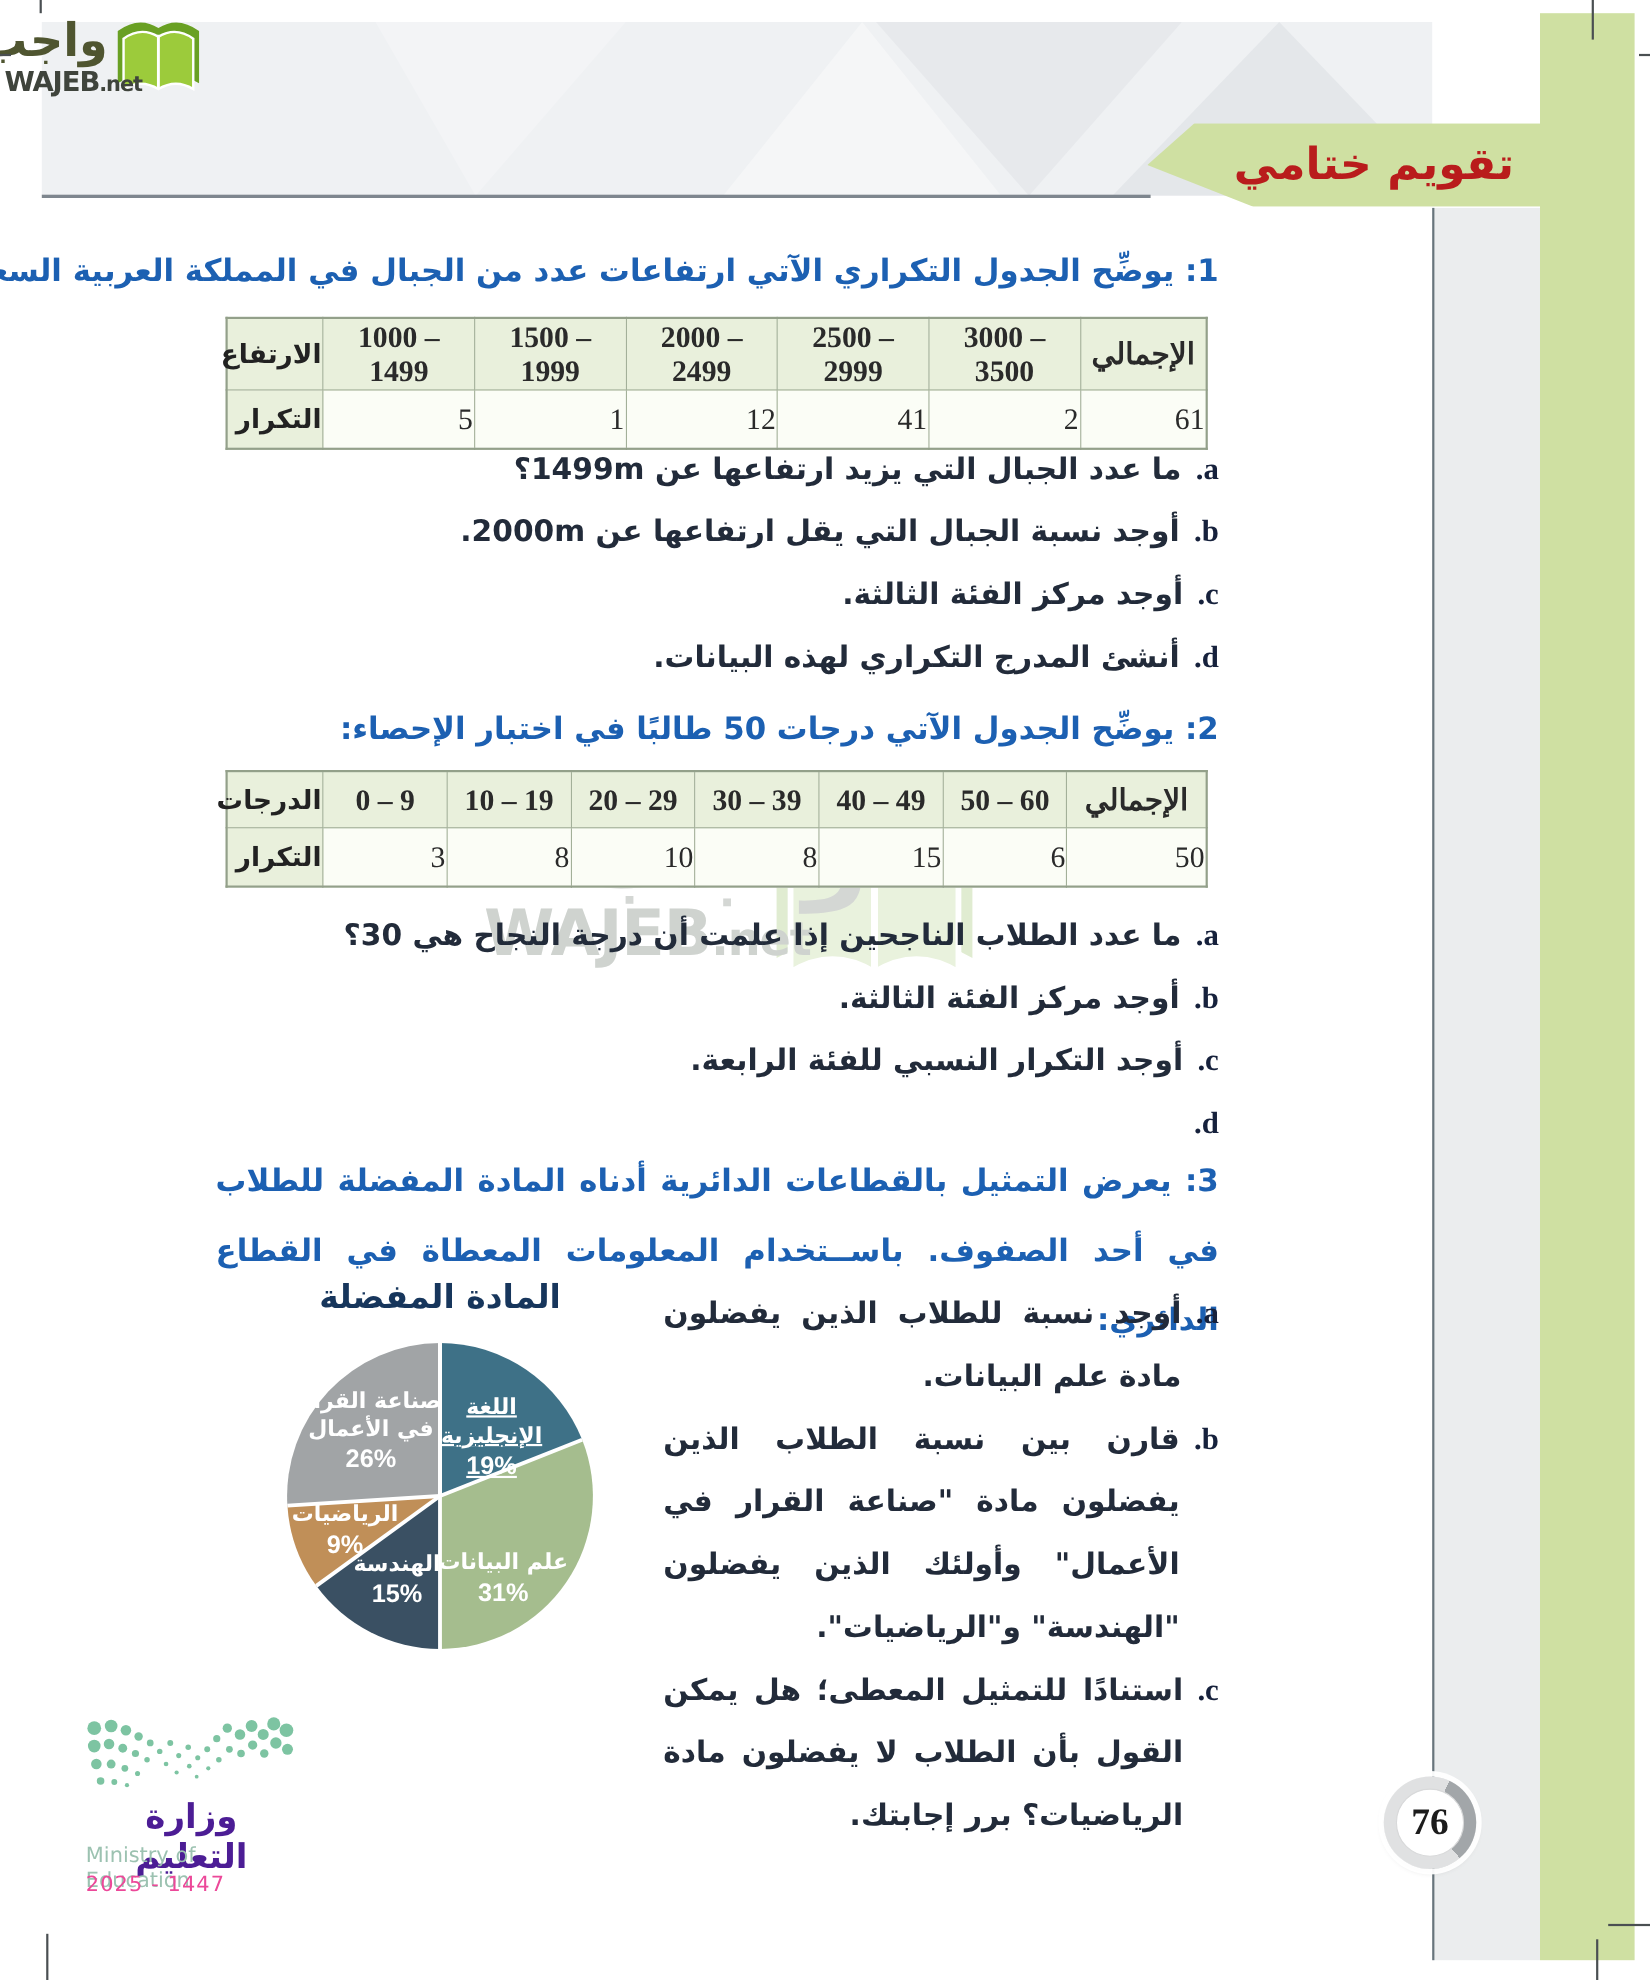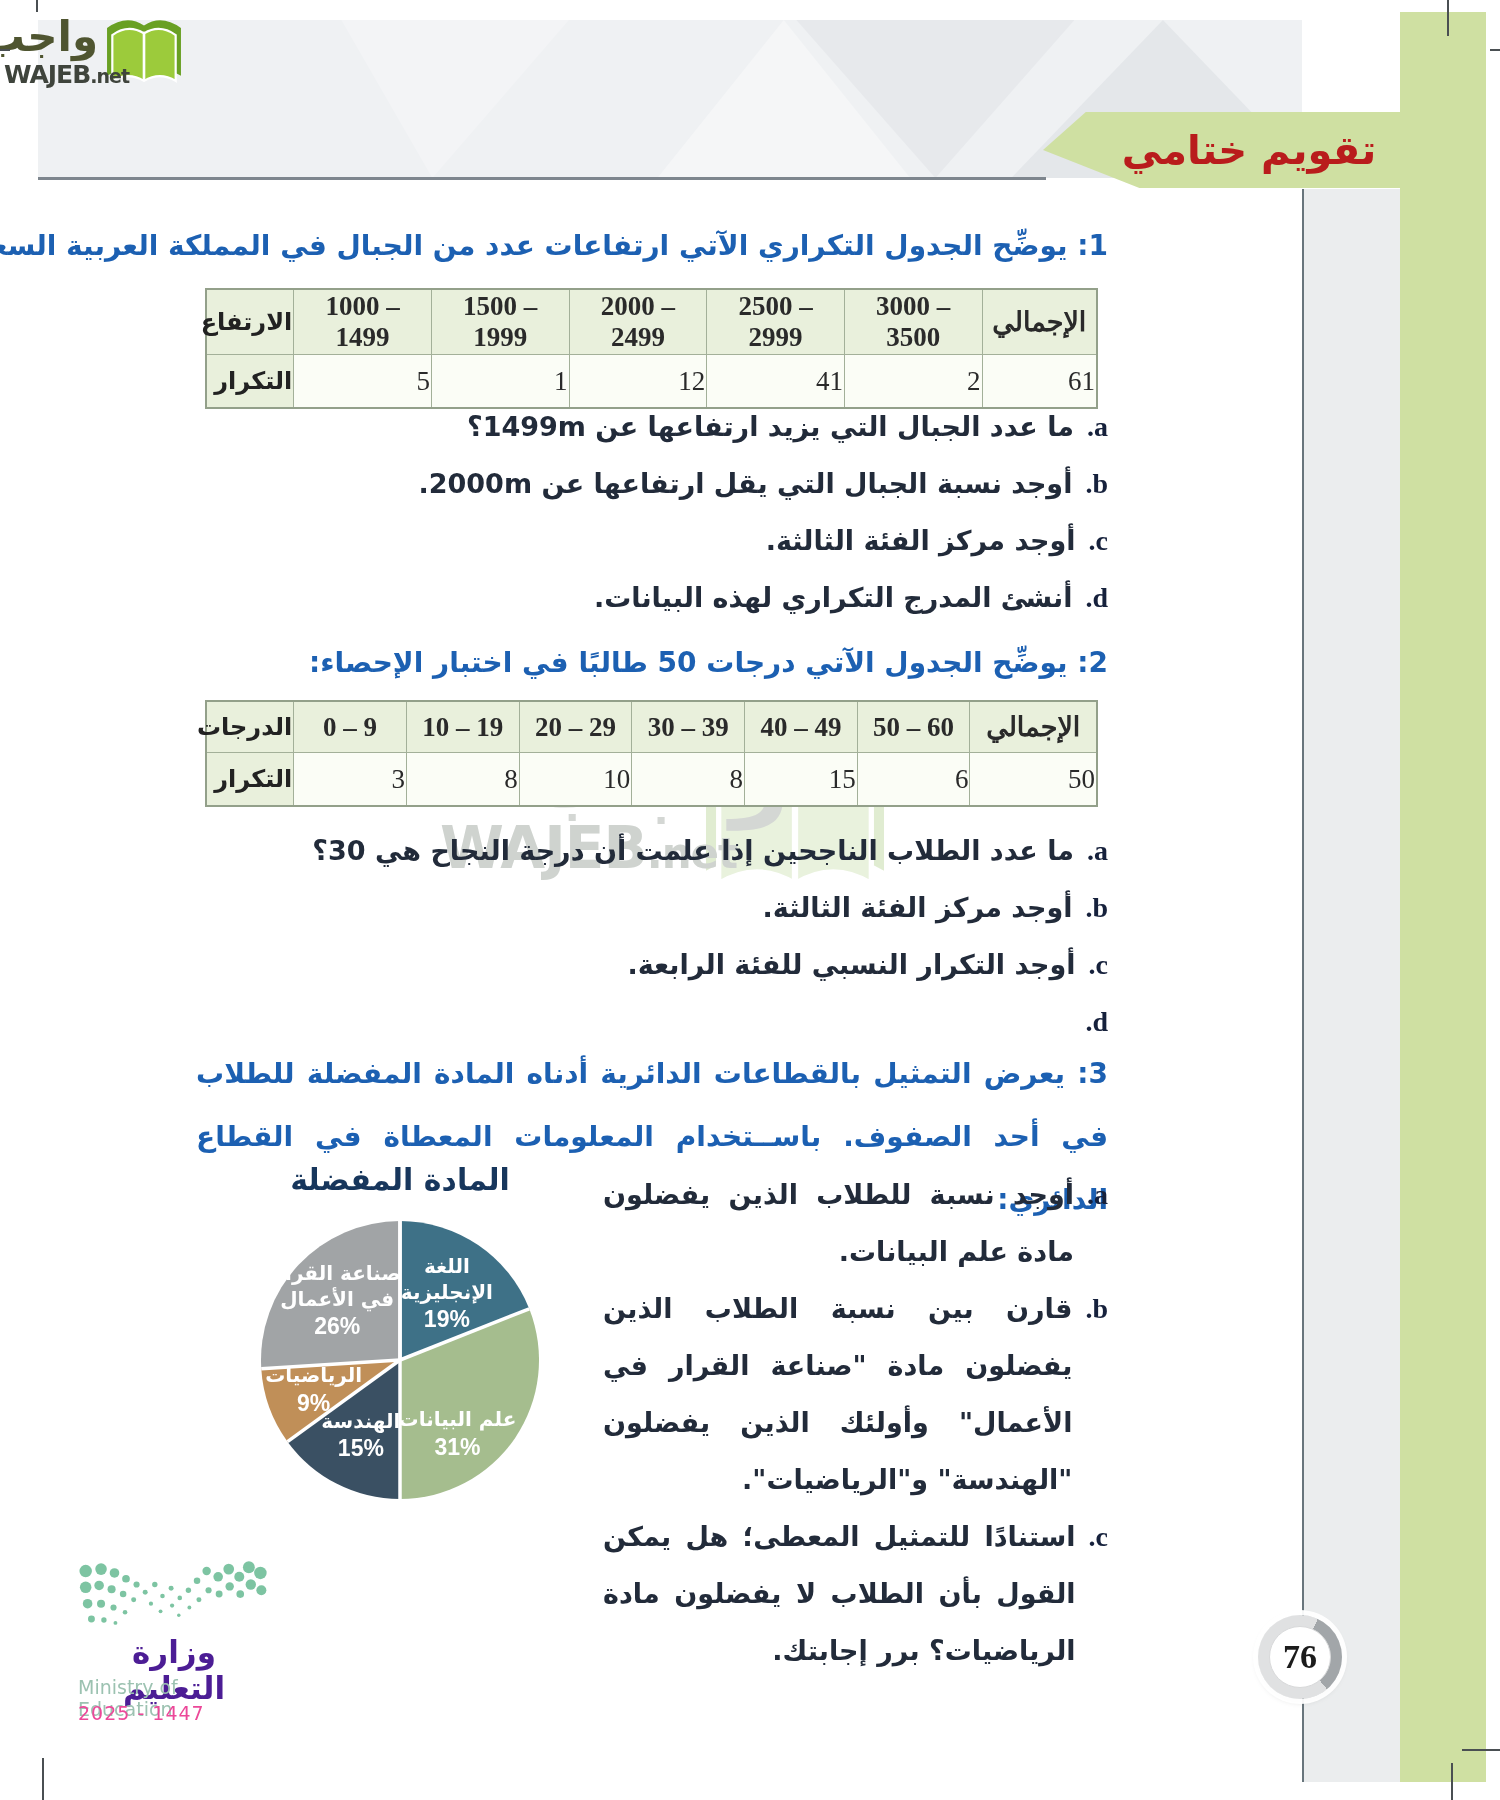--- a/index.html
+++ b/index.html
@@ -254,21 +254,21 @@
       <path d="M142,142 L29.55,223.70 A139,139 0 0 1 3.27,150.73 Z" fill="#c08f58"></path>
       <path d="M142,142 L3.27,150.73 A139,139 0 0 1 142.00,3.00 Z" fill="#a1a4a6"></path>
       <line x1="142" y1="142" x2="142.00" y2="3.00" stroke="#ffffff" stroke-width="3.5"></line>
       <line x1="142" y1="142" x2="271.24" y2="90.83" stroke="#ffffff" stroke-width="3.5"></line>
       <line x1="142" y1="142" x2="142.00" y2="281.00" stroke="#ffffff" stroke-width="3.5"></line>
       <line x1="142" y1="142" x2="29.55" y2="223.70" stroke="#ffffff" stroke-width="3.5"></line>
       <line x1="142" y1="142" x2="3.27" y2="150.73" stroke="#ffffff" stroke-width="3.5"></line>
       <line x1="142" y1="142" x2="142.00" y2="3.00" stroke="#ffffff" stroke-width="3.5"></line>
     </svg>
   <div id="pie-labels">
-      <div class="pie-label" style="left: 188.878px; top: 76px;">
+      <div class="pie-label" style="left: 188.878px; top: 89px; text-decoration: underline;">
         <div>اللغة</div>
         <div>الإنجليزية</div>
         <div class="pct">19%</div>
       </div>
       <div class="pie-label" style="left: 199.482px; top: 181.065px; margin-top: 36px;">
         <div>علم البيانات</div>
         <div class="pct">31%</div>
       </div>
       <div class="pie-label" style="left: 102.875px; top: 218.787px;">
         <div>الهندسة</div>

